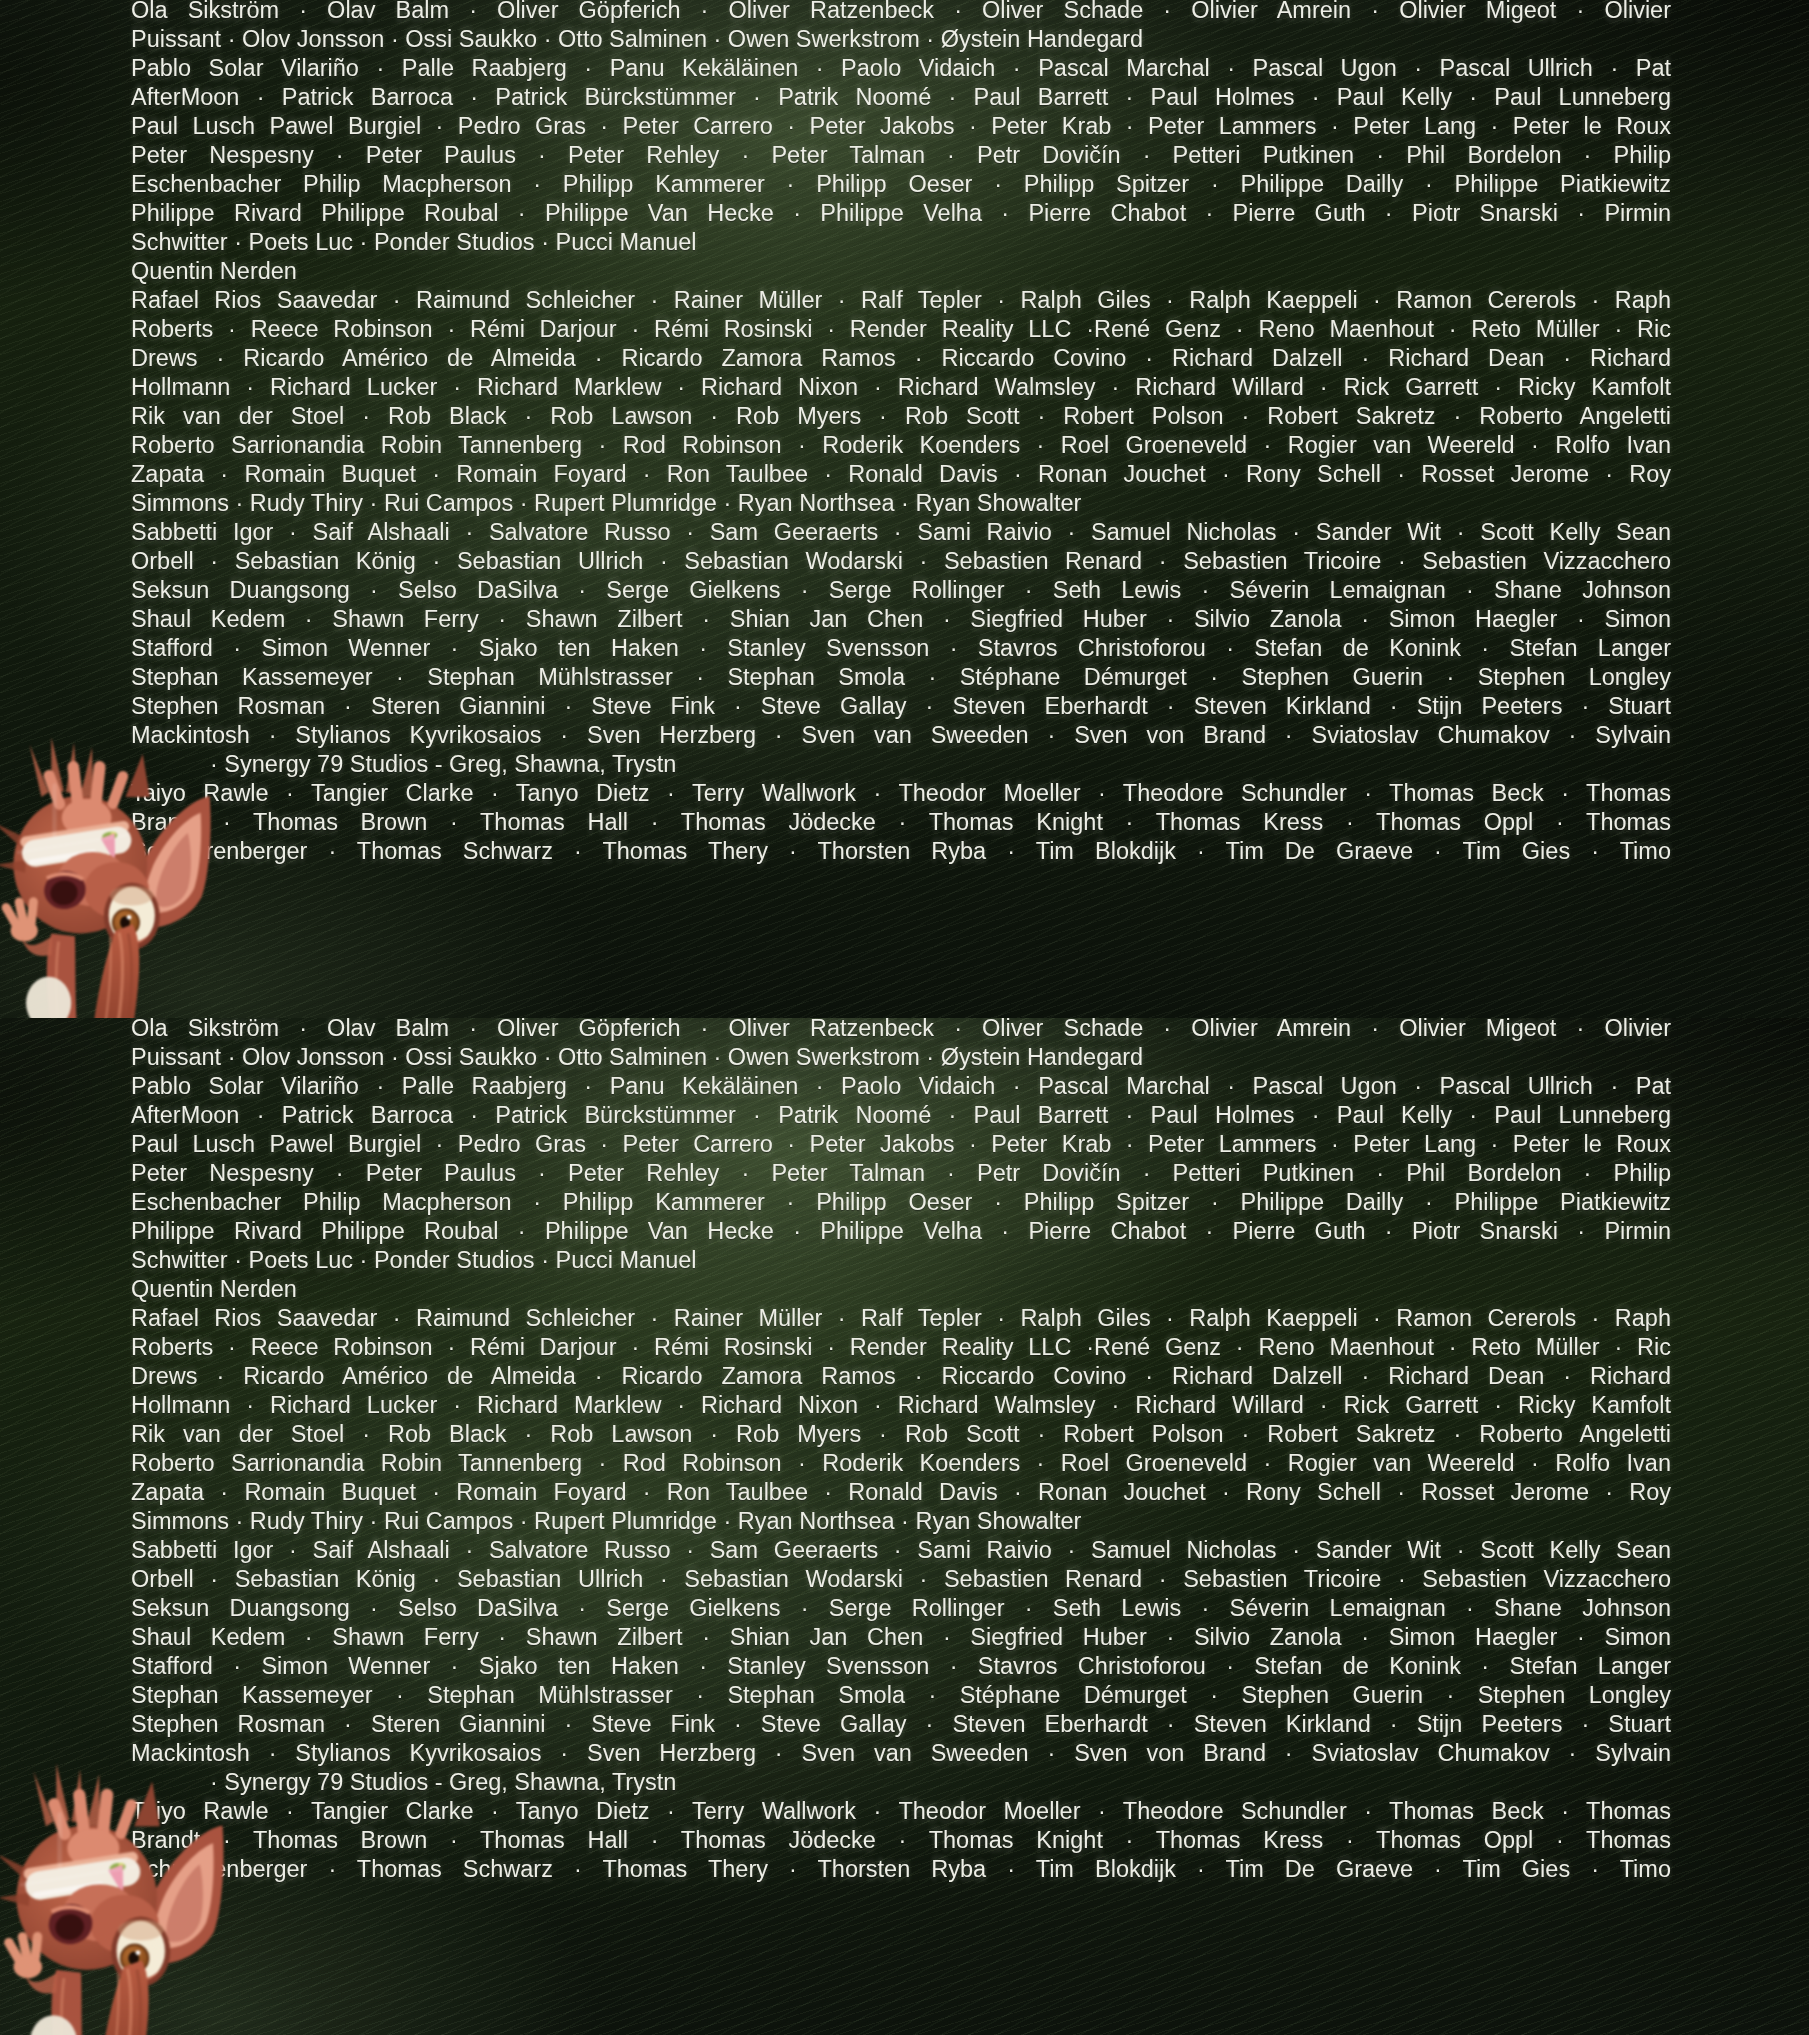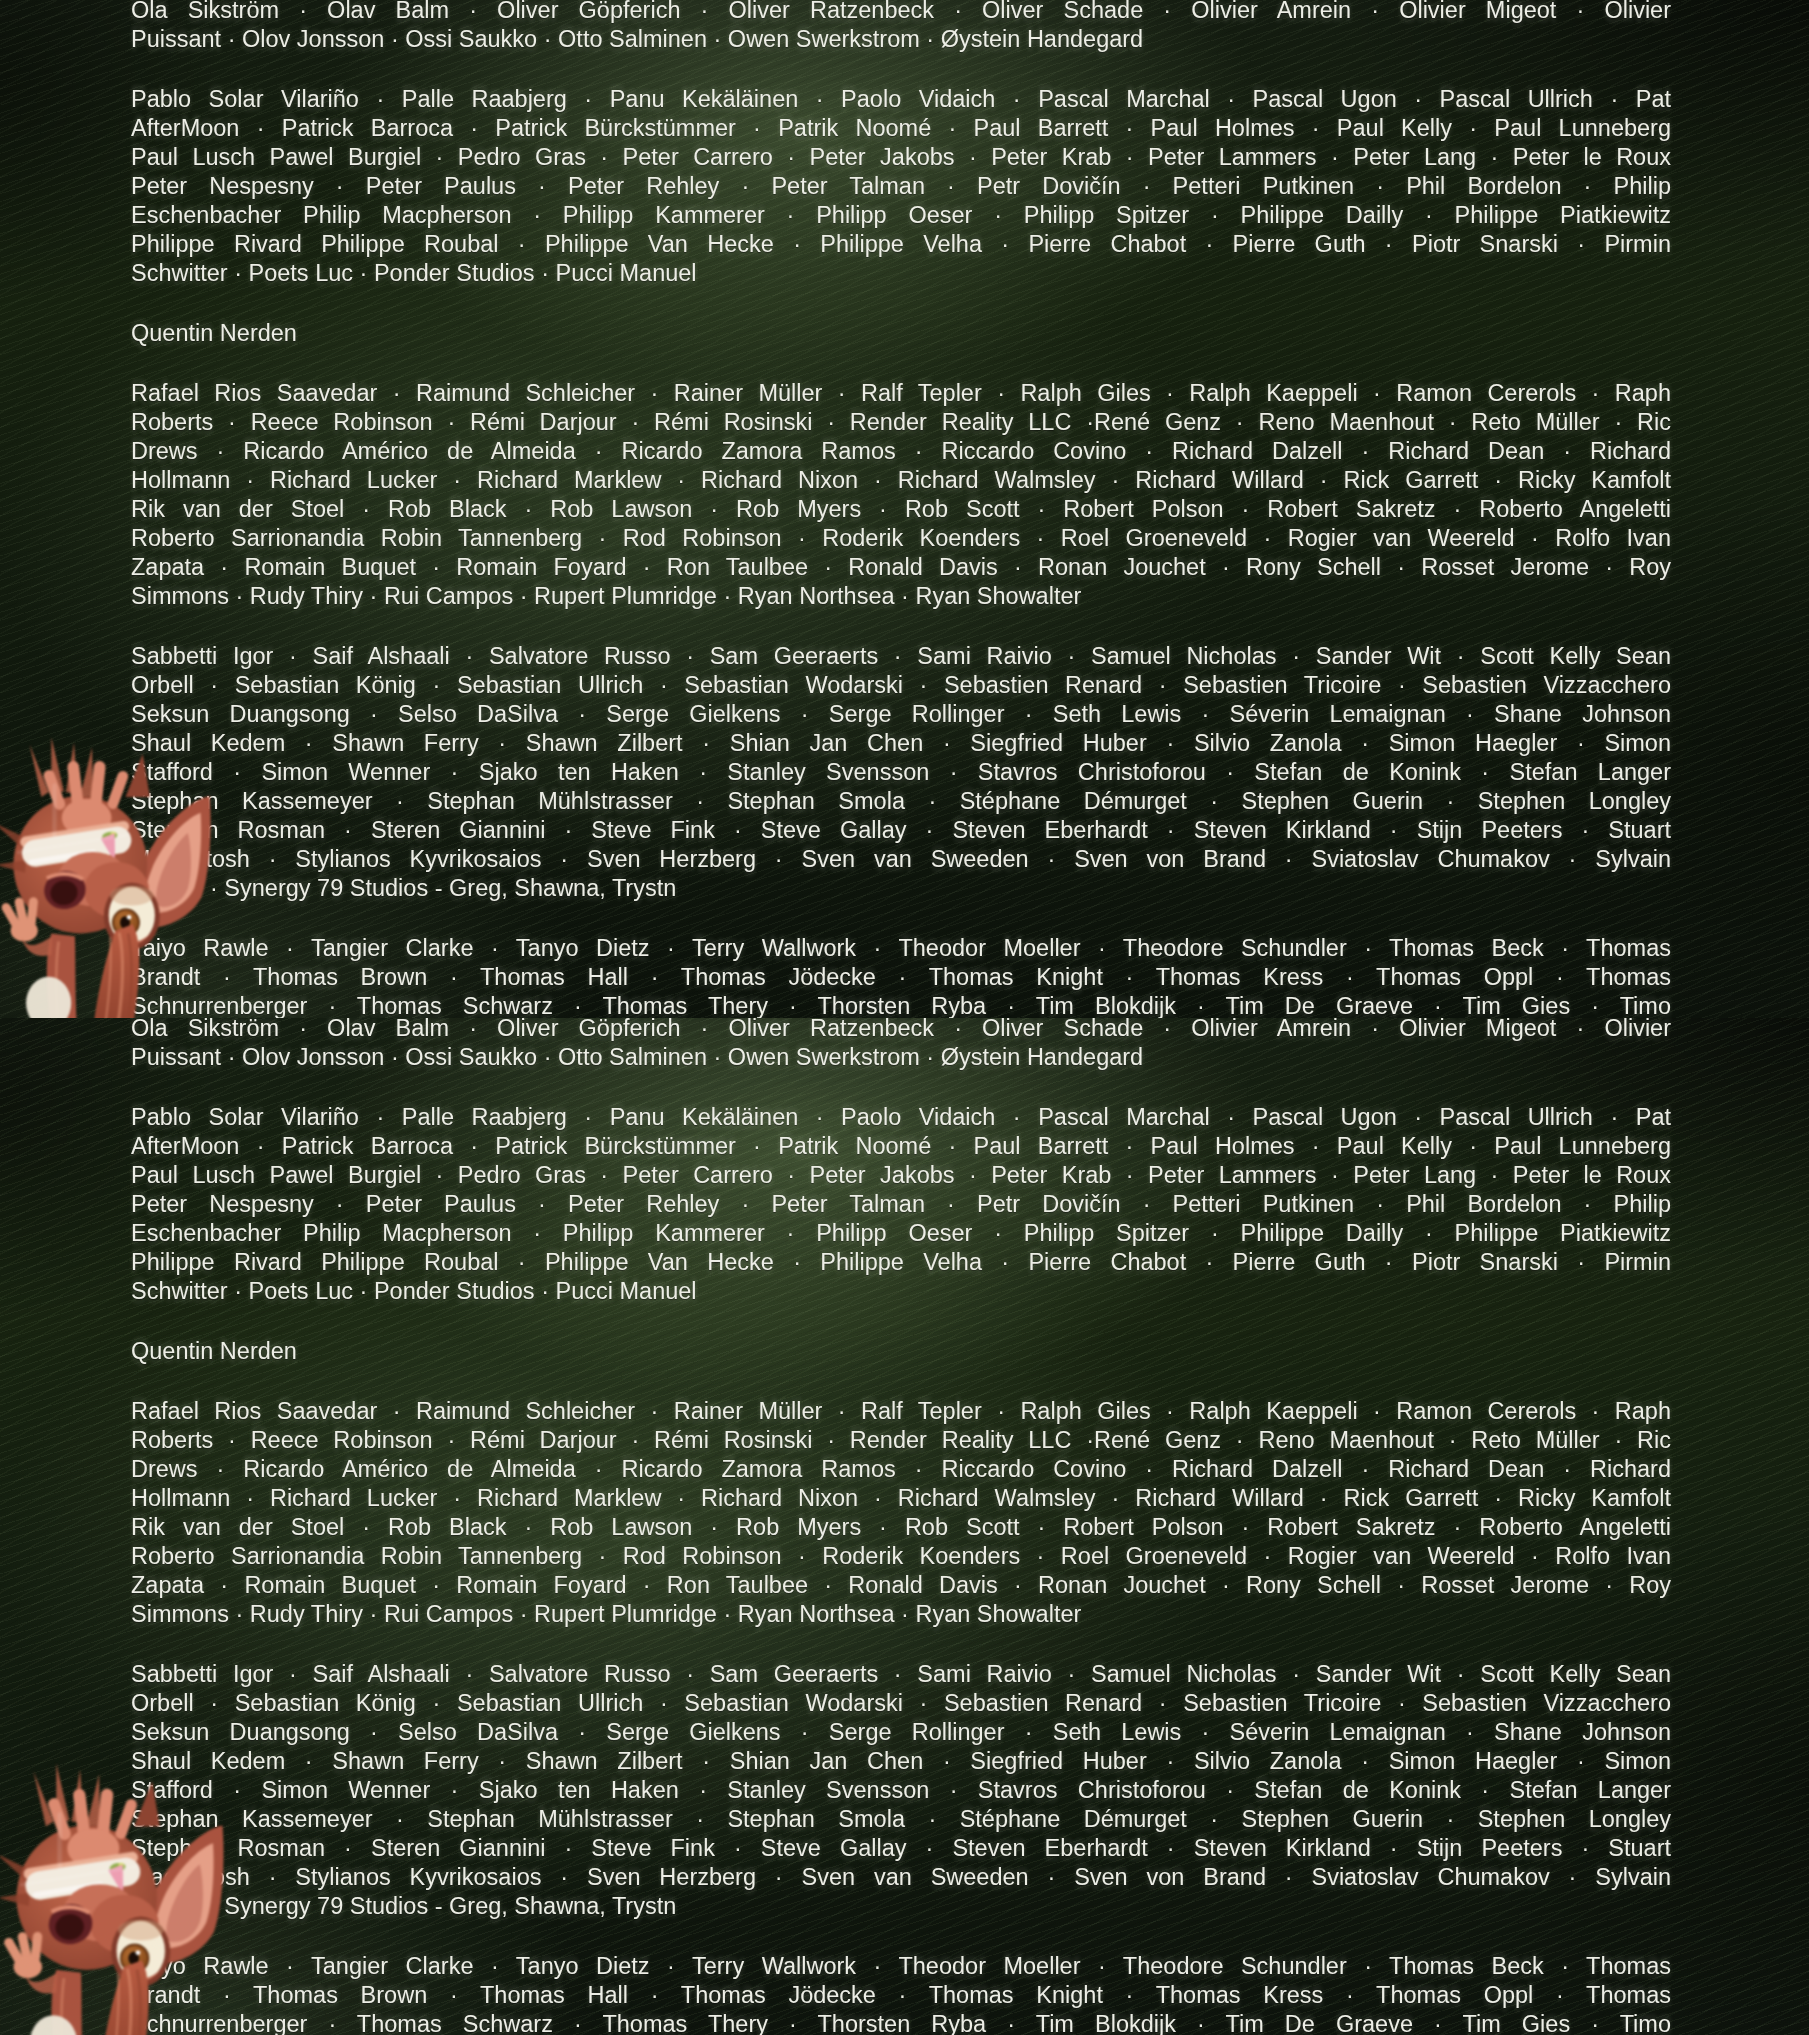--- a/index.html
+++ b/index.html
@@ -28,21 +28,21 @@
   .credits {
     position:absolute; left:131px; right:138px; top:0; margin-top:-4.5px;
   }
   .line {
     font-size:23.5px; line-height:29px; height:29px;
     color:#edeee6;
     text-align:justify;
     text-shadow: 0 -4.1px 4.5px rgba(235,240,225,0.16), 0 4.1px 4.5px rgba(235,240,225,0.16), 0 0.5px 0.9px rgba(0,0,0,0.45);
   }
   .line.just { text-align-last:justify; }
-  .line.gap  { margin-top:31px; }
+  .line.gap  { }
   .line.indent { padding-left:79px; }
   .char {
     position:absolute; left:-1.8px; top:729px; width:217px; height:294px;
     filter: blur(1.1px) saturate(1.05);
   }
   .block:nth-of-type(2) .char { transform: translate(2.3px,8.1px) scale(1.05); transform-origin:0 0; }
 </style>
 </head>
 <body>
 

